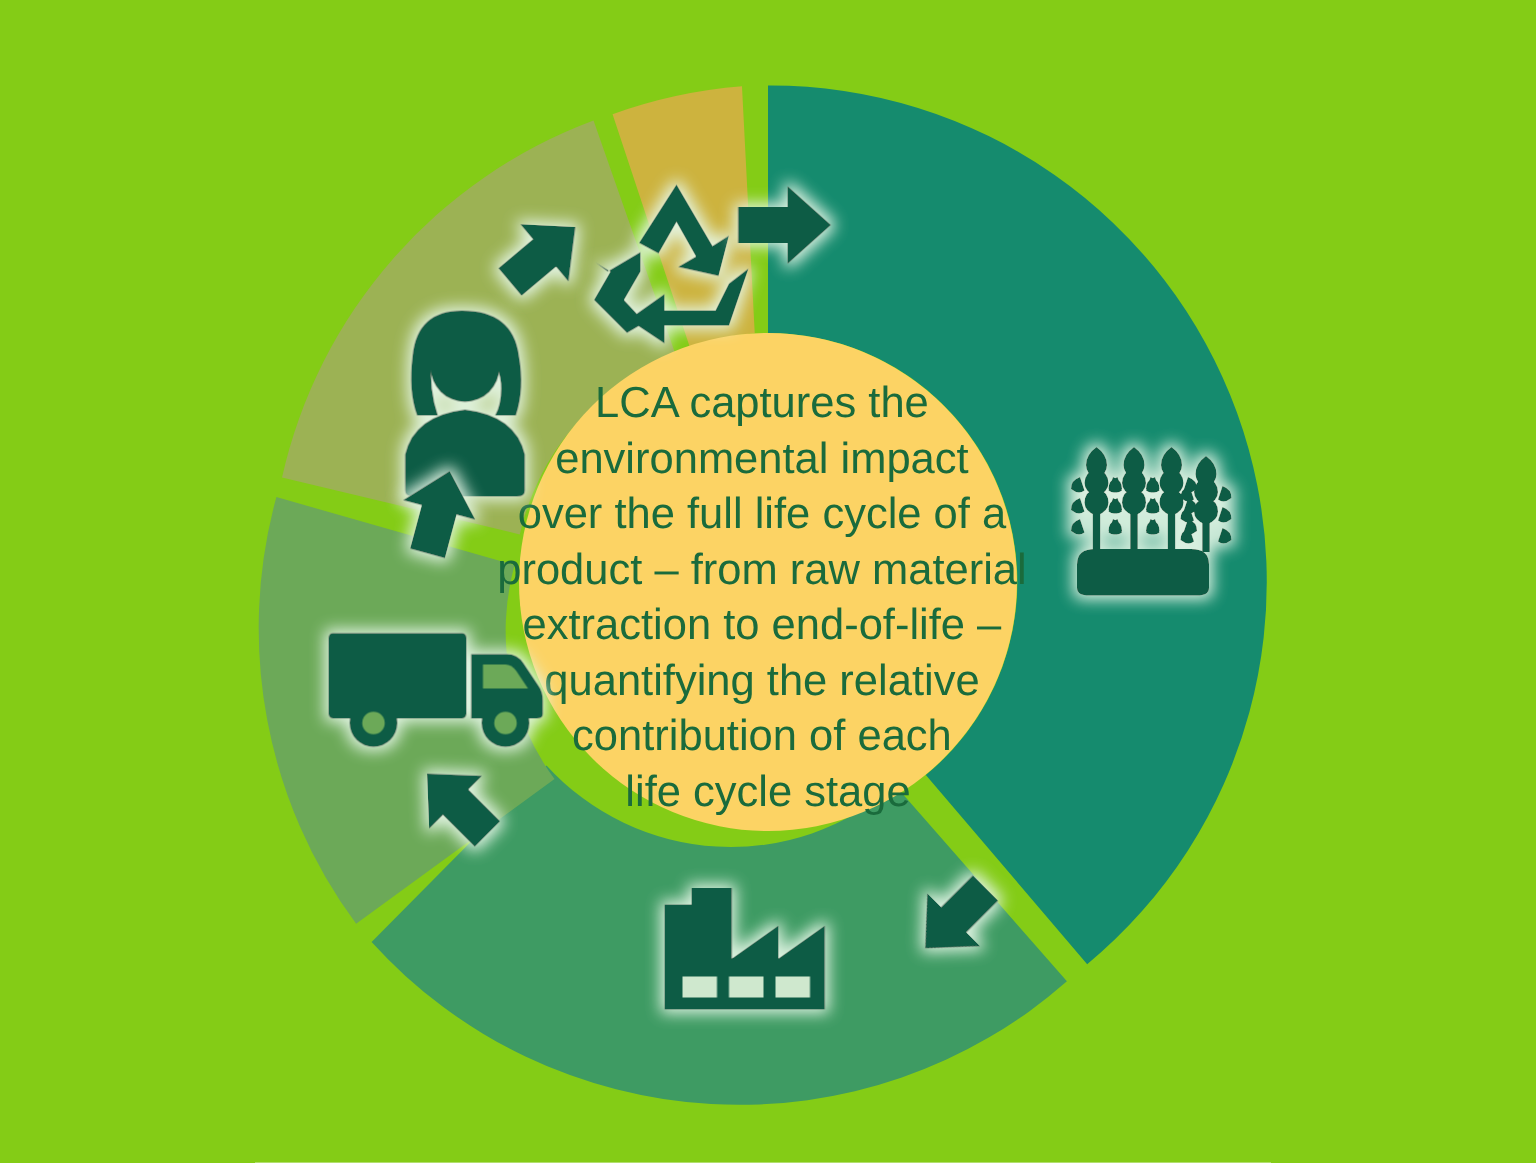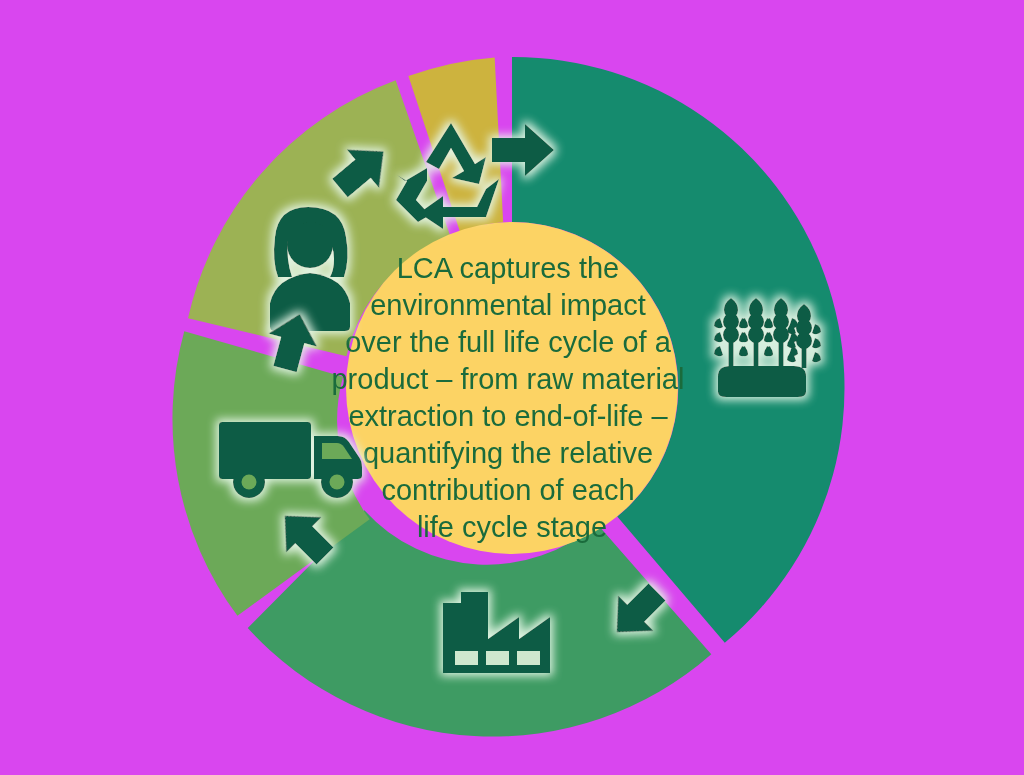--- a/index.html
+++ b/index.html
@@ -9,21 +9,21 @@
   body {
     width: 1024px;
     height: 775px;
     overflow: hidden;
     font-family: "Liberation Sans", sans-serif;
   }
   #stage {
     position: relative;
     width: 1024px;
     height: 775px;
-    background: #d946ef;
+    background: #84cc16;
   }
   #wheel {
     position: absolute;
     left: 0;
     top: 0;
     width: 1024px;
     height: 775px;
     display: block;
   }
   .center-text {

